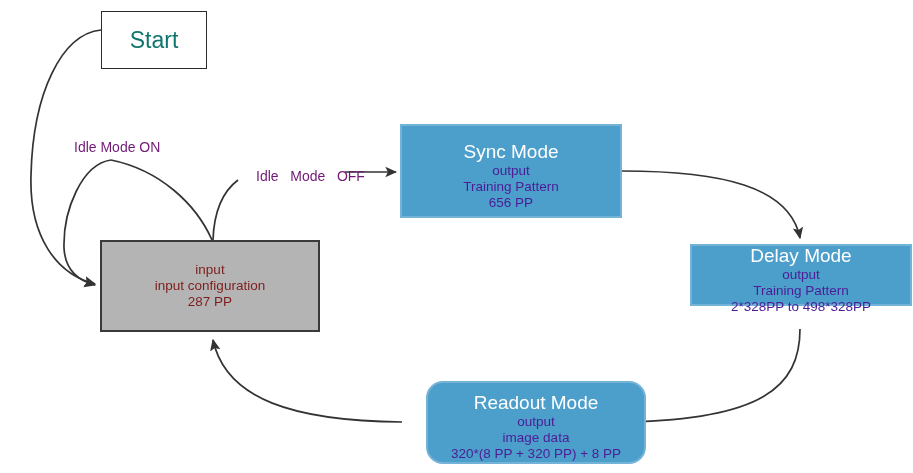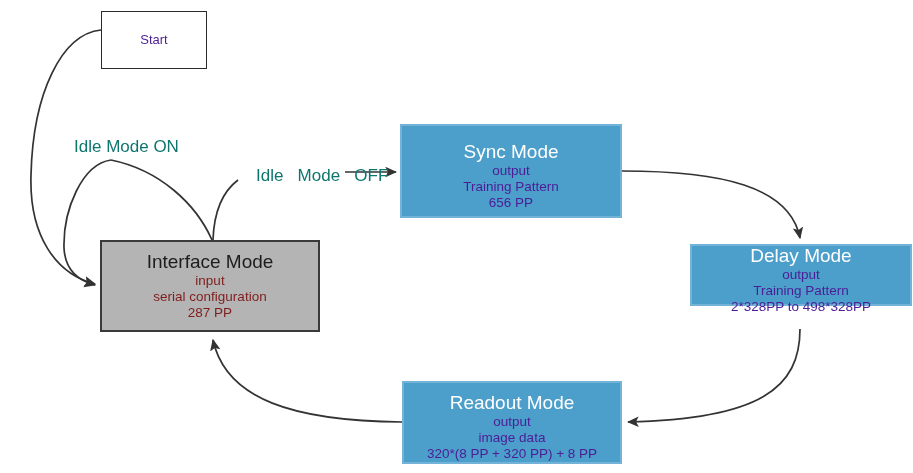--- a/index.html
+++ b/index.html
@@ -65,37 +65,37 @@
   }
   .node.gray .sub {
     color: #7f1d1d;
   }
   .node.plain {
     background: #ffffff;
     border: 1.5px solid #2b2b2b;
     color: #1d1d1d;
   }
   .node.plain .title {
-    font-size: 13px;
-    color: #4c1d95;
+    font-size: 23px;
+    color: #0f766e;
   }
   .edge-label {
     position: absolute;
-    font-size: 17px;
-    color: #0f766e;
+    font-size: 14px;
+    color: #701a75;
     white-space: pre;
     line-height: 18px;
   }
 
   
   #node-start      { left: 101px; top: 11px;  width: 106px; height: 58px; }
   #node-interface  { left: 100px; top: 240px; width: 220px; height: 92px; }
   #node-sync       { left: 400px; top: 124px; width: 222px; height: 94px; }
   #node-delay      { left: 690px; top: 244px; width: 222px; height: 62px; }
-  #node-readout    { left: 402px; top: 381px; width: 220px; height: 83px; }
+  #node-readout    { left: 426px; top: 381px; width: 220px; height: 83px; border-radius: 17px; }
 
   #label-idle-on   { left: 74px;  top: 138px; }
   #label-idle-off  { left: 226px; top: 167px; margin-left: 30px; }
 </style>
 </head>
 <body>
 
 <div id="canvas">
 
   <svg id="edges" viewBox="0 0 913 473" xmlns="http://www.w3.org/2000/svg">
@@ -118,23 +118,22 @@
     <path d="M 800 329 C 800 388, 760 419, 628 422" fill="none" stroke="#333333" stroke-width="1.7" marker-end="url(#ah)"></path>
 
     <path d="M 402 422 C 295 421, 226 400, 213 340" fill="none" stroke="#333333" stroke-width="1.7" marker-end="url(#ah)"></path>
   </svg>
 
   <div class="node plain" id="node-start">
     <div class="title">Start</div>
   </div>
 
   <div class="node gray" id="node-interface">
-    <div class="title">Interface Mode</div>
     <div class="sub">input</div>
-    <div class="sub">serial configuration</div>
+    <div class="sub">input configuration</div>
     <div class="sub">287 PP</div>
   </div>
 
   <div class="node mode" id="node-sync">
     <div class="title">Sync Mode</div>
     <div class="sub">output</div>
     <div class="sub">Training Pattern</div>
     <div class="sub">656 PP</div>
   </div>
 

